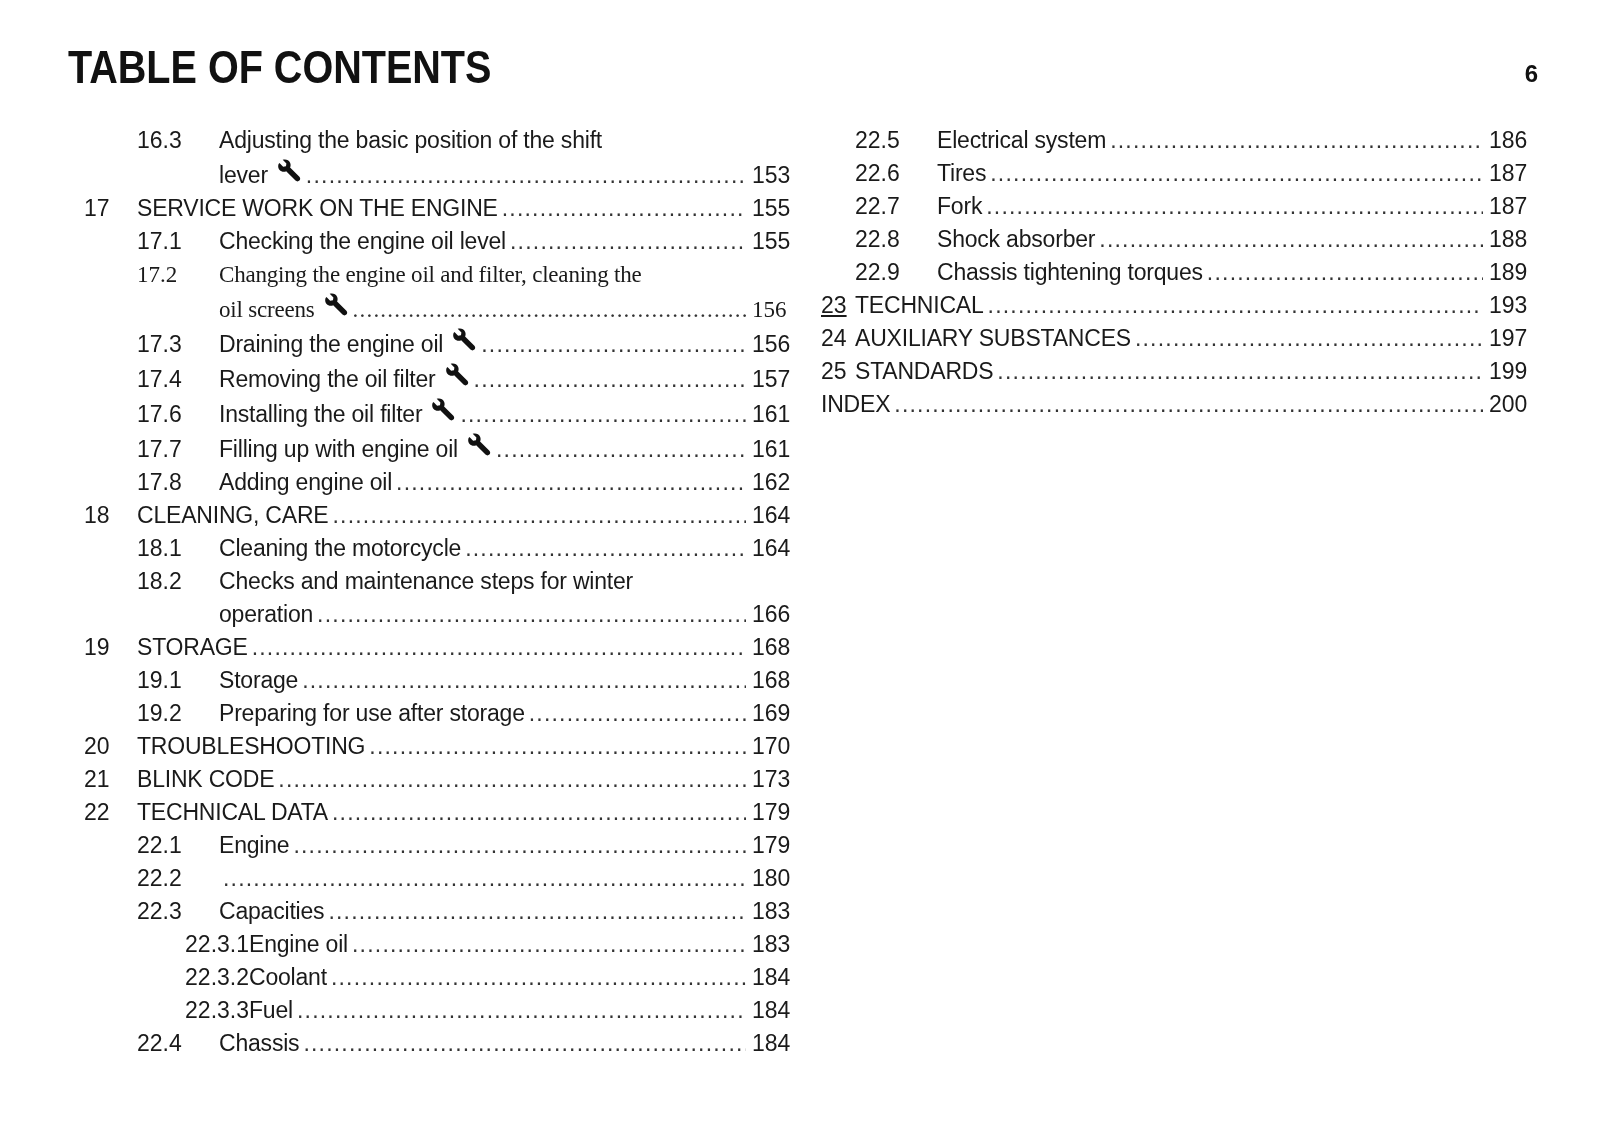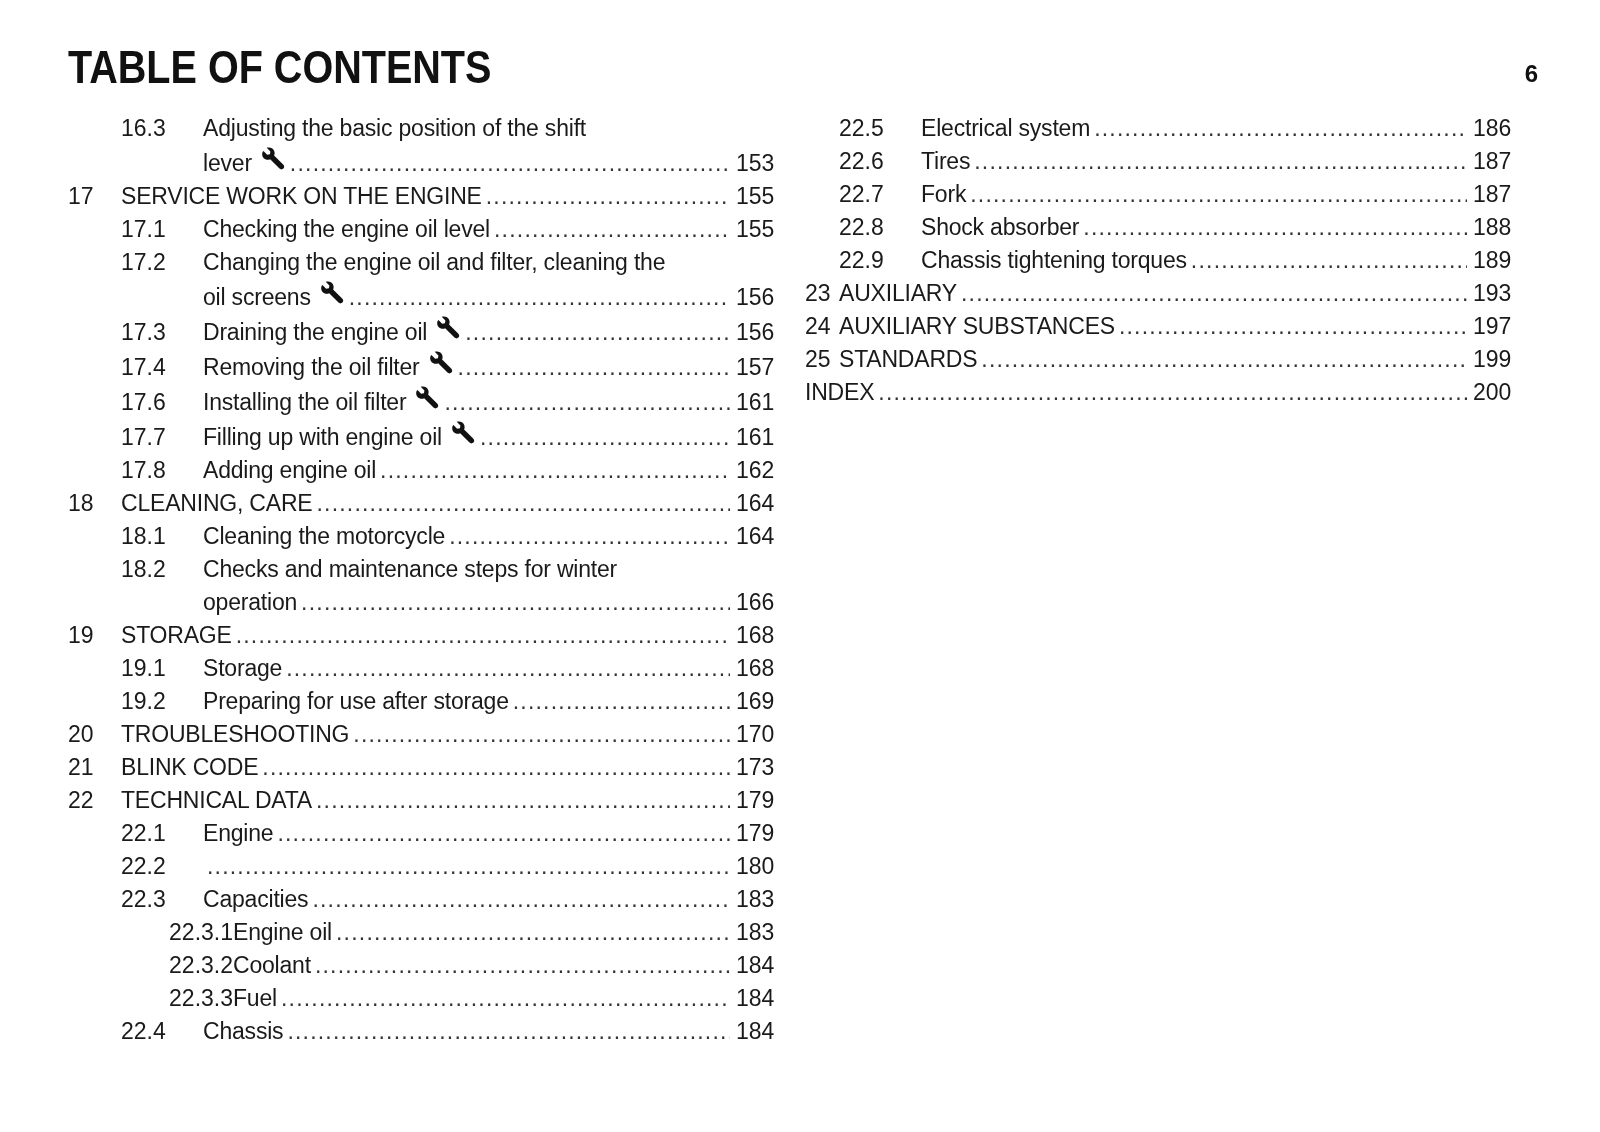--- a/index.html
+++ b/index.html
@@ -12,21 +12,21 @@
     position: absolute; left: 68px; top: 40px;
     font-family: "Liberation Sans", sans-serif;
     font-weight: bold; font-size: 46px; letter-spacing: 0px;
     transform: scaleX(0.86); transform-origin: left top;
     color: #111;
   }
   .pagenum {
     position: absolute; right: 62px; top: 60px;
     font-weight: bold; font-size: 24px; color: #111;
   }
-  .col { position: absolute; top: 112px; }
+  .col { position: absolute; top: 124px; margin-left: 16px; }
   .col.left { left: 68px; width: 712px; }
   .col.right { left: 823px; width: 712px; }
 
   .entry {
     position: relative; font-size: 23px; line-height: 33px;
     transform-origin: left top;
   }
   .entry .line { display: flex; align-items: baseline; white-space: nowrap; }
   .num { display: inline-block; flex: 0 0 auto; }
   .lvl1 .num { width: 53px; }
@@ -78,21 +78,21 @@
       </div>
     </div>
     <div class="entry lvl2">
       <div class="line">
         <span class="num">17.1</span>
         <span class="text">Checking the engine oil level</span>
         <span class="dots"></span>
         <span class="page">155</span>
       </div>
     </div>
-    <div class="entry lvl2" style="margin-top: 0px;">
+    <div class="entry lvl2" style="margin-top: 0px; font-family: Liberation Serif, serif;">
       <div class="line">
         <span class="num">17.2</span>
         <span class="text">Changing the engine oil and filter, cleaning the</span>
       </div>
       <div class="line">
         <span class="num"></span>
         <span class="text">oil screens</span>
   <span class="icon-wrench">
     <svg viewBox="0 0 24 24">
             <path fill="#111" d="M3.2 5.6 L6.6 9.0 L9.2 8.6 L9.6 6.0 L6.2 2.6 C8.8 1.6 11.8 2.6 13.0 5.2 C13.7 6.7 13.6 8.3 13.0 9.6 L21.6 18.2 C22.6 19.2 22.6 20.8 21.6 21.8 C20.6 22.8 19.0 22.8 18.0 21.8 L9.4 13.2 C8.1 13.8 6.5 13.9 5.0 13.2 C2.4 12.0 1.4 9.0 2.4 6.4 Z"></path>
@@ -330,22 +330,22 @@
     <div class="entry lvl2">
       <div class="line">
         <span class="num" style="width: 82px; margin-left: 34px;">22.9</span>
         <span class="text">Chassis tightening torques</span>
         <span class="dots"></span>
         <span class="page">189</span>
       </div>
     </div>
     <div class="entry lvl1">
       <div class="line">
-        <span class="num" style="width: 34px;">23</span>
-        <span class="text">AUXILIARY</span>
+        <span class="num" style="width: 34px; text-decoration: underline;">23</span>
+        <span class="text">TECHNICAL</span>
         <span class="dots"></span>
         <span class="page">193</span>
       </div>
     </div>
     <div class="entry lvl1">
       <div class="line">
         <span class="num" style="width: 34px;">24</span>
         <span class="text">AUXILIARY SUBSTANCES</span>
         <span class="dots"></span>
         <span class="page">197</span>

